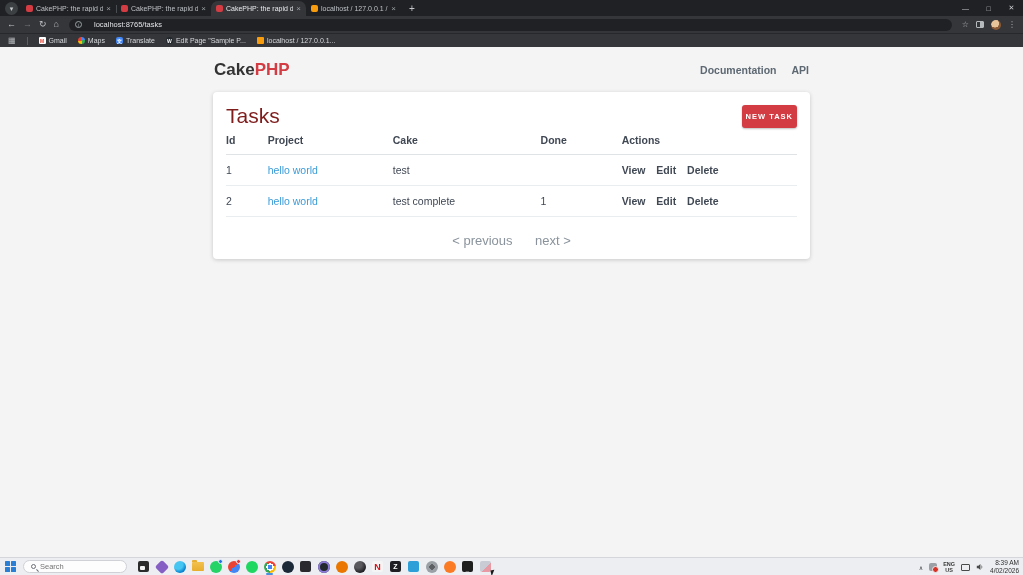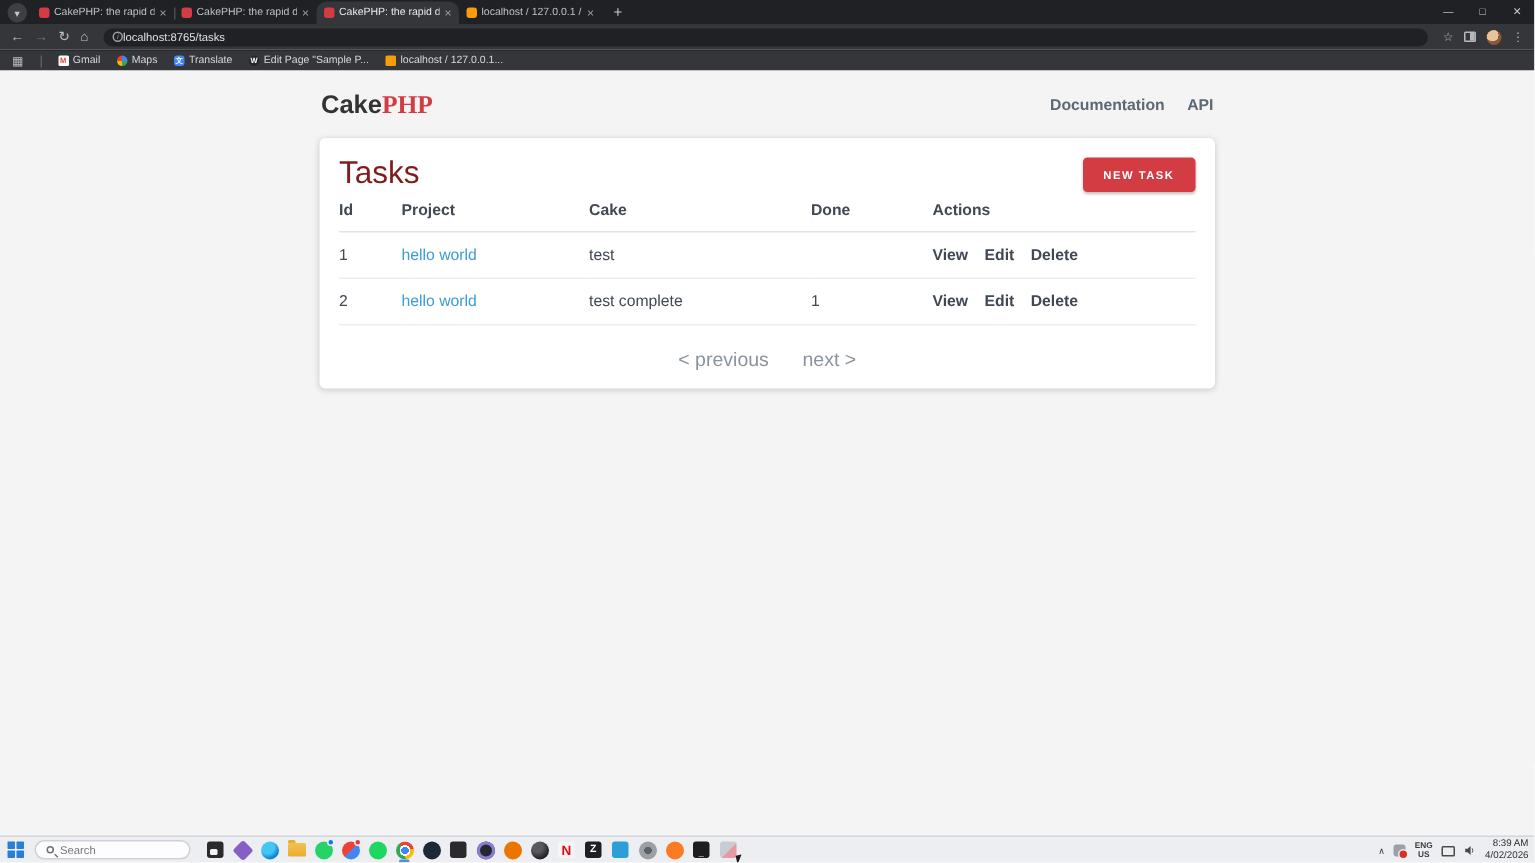--- a/index.html
+++ b/index.html
@@ -20,21 +20,21 @@
   .tab .t-title { flex:1; overflow:hidden; white-space:nowrap; }
   .tab .t-close { flex:0 0 auto; font-size:8px; color:#9aa0a6; }
   .newtab { width:14px; height:14px; margin:0 0 1px 4px; color:#c4c7cb; font-size:10px; display:flex; align-items:center; justify-content:center; }
   .win-controls { position:absolute; right:0; top:0; height:16px; display:flex; }
   .win-controls span { width:23px; height:16px; display:flex; align-items:center; justify-content:center; color:#c8cbce; font-size:7px; }
 
   
   .toolbar { height:17px; background:#35363a; display:flex; align-items:center; padding:0 7px; gap:7px; }
   .nav-ic { color:#c0c3c6; font-size:9px; line-height:1; }
   .nav-ic.dim { color:#72767b; }
-  .addressbar { flex:1; height:12px; background:#202124; border-radius:6px; display:flex; align-items:center; gap:0; padding:0 6px; margin:0 3px;text-align:center; }
+  .addressbar { flex:1; height:12px; background:#202124; border-radius:6px; display:flex; align-items:center; gap:12px; padding:0 6px; margin:0 3px;text-align:center; }
   .info-ic { width:7px; height:7px; border:1px solid #9aa0a6; border-radius:50%; color:#9aa0a6; font-size:5px;
     display:flex; align-items:center; justify-content:center; font-style:italic; }
   .url-text { color:#dfe1e5; font-size:7.5px; }
   .star { color:#b7babd; font-size:8px; }
   .sidepanel-ic { width:8px; height:7px; border:1px solid #b7babd; border-radius:1px; position:relative; }
   .sidepanel-ic::after { content:""; position:absolute; right:0; top:0; bottom:0; width:3px; background:#b7babd; }
   .avatar { width:10px; height:10px; border-radius:50%; background:radial-gradient(circle at 40% 35%, #e8c49a 0 45%, #8a5a36 46% 100%); }
   .menu-ic { color:#b7babd; font-size:8px; }
 
   
@@ -48,28 +48,28 @@
   .ic-maps { background:conic-gradient(#4285f4 0 25%, #34a853 25% 50%, #fbbc05 50% 75%, #ea4335 75%); border-radius:50%; }
   .ic-translate { background:#4285f4; }
   .ic-wp { background:#23282d; border-radius:50%; }
   .ic-pma { background:#f89c0e; border-radius:1px; color:#704507; }
 
   
   .content { height:510px; background:#f4f4f4; overflow:hidden; }
   .container { width:597px; margin:0 auto; padding-top:13px; }
   .site-header { display:flex; align-items:center; justify-content:space-between; padding:0 1px; }
   .brand { font-size:17px; font-weight:bold; color:#333; letter-spacing:0; }
-  .brand .php { color:#d33c43;font-family:Liberation Serif, serif; }
+  .brand .php { color:#d33c43; }
   .site-nav { display:flex; gap:15px; }
   .site-nav a { font-size:10.5px; font-weight:bold; color:#5d6872; text-decoration:none; }
 
   .card { margin-top:12px; background:#fff; border-radius:4px; box-shadow:0 1px 4px rgba(0,0,0,.18); padding:12px 13px 10px; }
   .card-head { display:flex; align-items:center; justify-content:space-between; }
   .card-title { font-size:21px; color:#7f1d1d; font-weight:400; }
-  .btn-new { background:#d33c43; color:#fff; border:none; border-radius:3px; padding:7px 14px;
+  .btn-new { background:#d33c43; color:#fff; border:none; border-radius:3px; padding:7px 4px;
     font-size:7.5px; font-weight:bold; letter-spacing:1px; box-shadow:0 1px 2px rgba(0,0,0,.25); font-family:inherit; }
 
   table.tasks { width:100%; border-collapse:collapse; table-layout:fixed; }
   table.tasks col.c-id { width:7.3%; } table.tasks col.c-project { width:21.9%; }
   table.tasks col.c-title { width:25.9%; } table.tasks col.c-done { width:14.2%; } table.tasks col.c-actions { width:30.7%; }
   table.tasks th { text-align:left; font-size:10.5px; font-weight:bold; color:#404854; padding:6px 6px 8px 0; border-bottom:1px solid #dfe3e6; }
   table.tasks td { font-size:10.5px; color:#404854; padding:9px 6px 9px 0; border-bottom:1px solid #eaedf0; }
   a.proj-link { color:#3c9cd7; text-decoration:none; }
   .actions a { color:#404854; font-weight:bold; text-decoration:none; margin-right:8px; }
 

